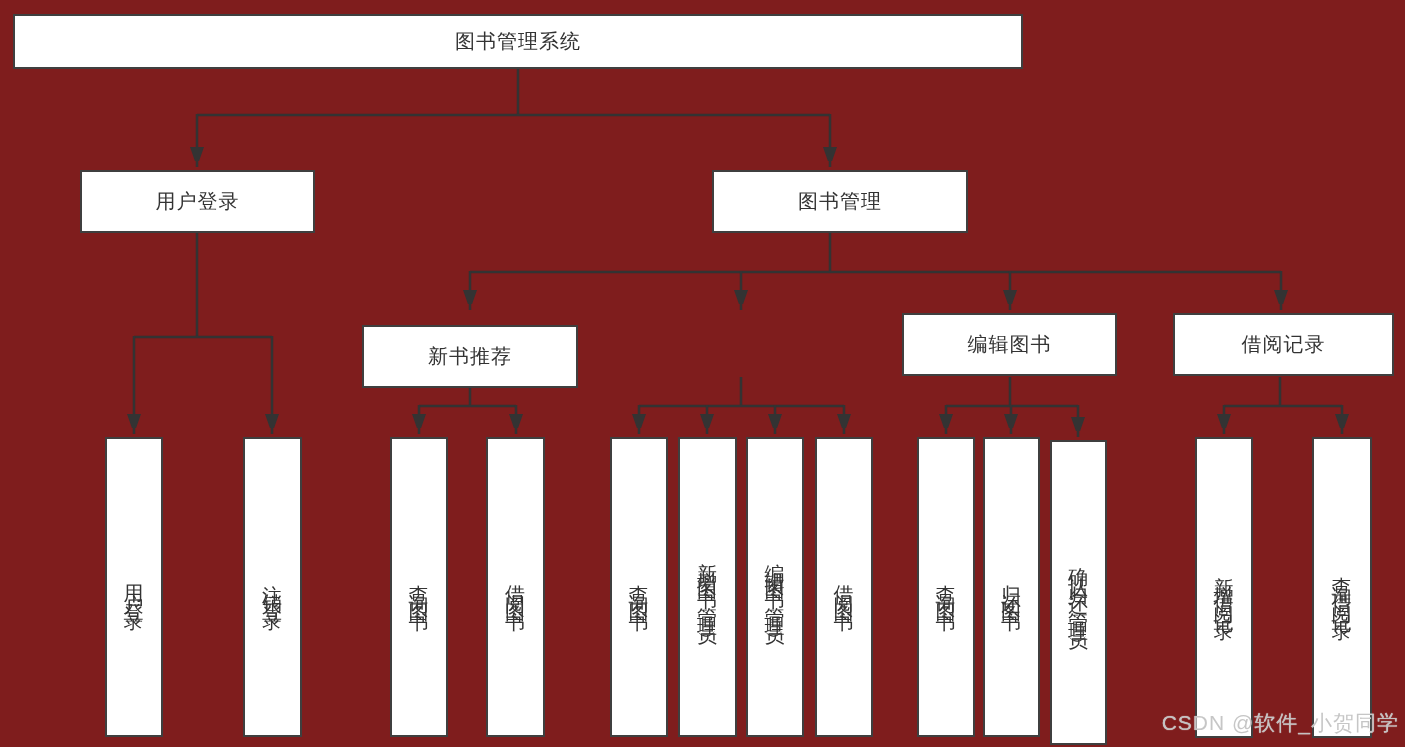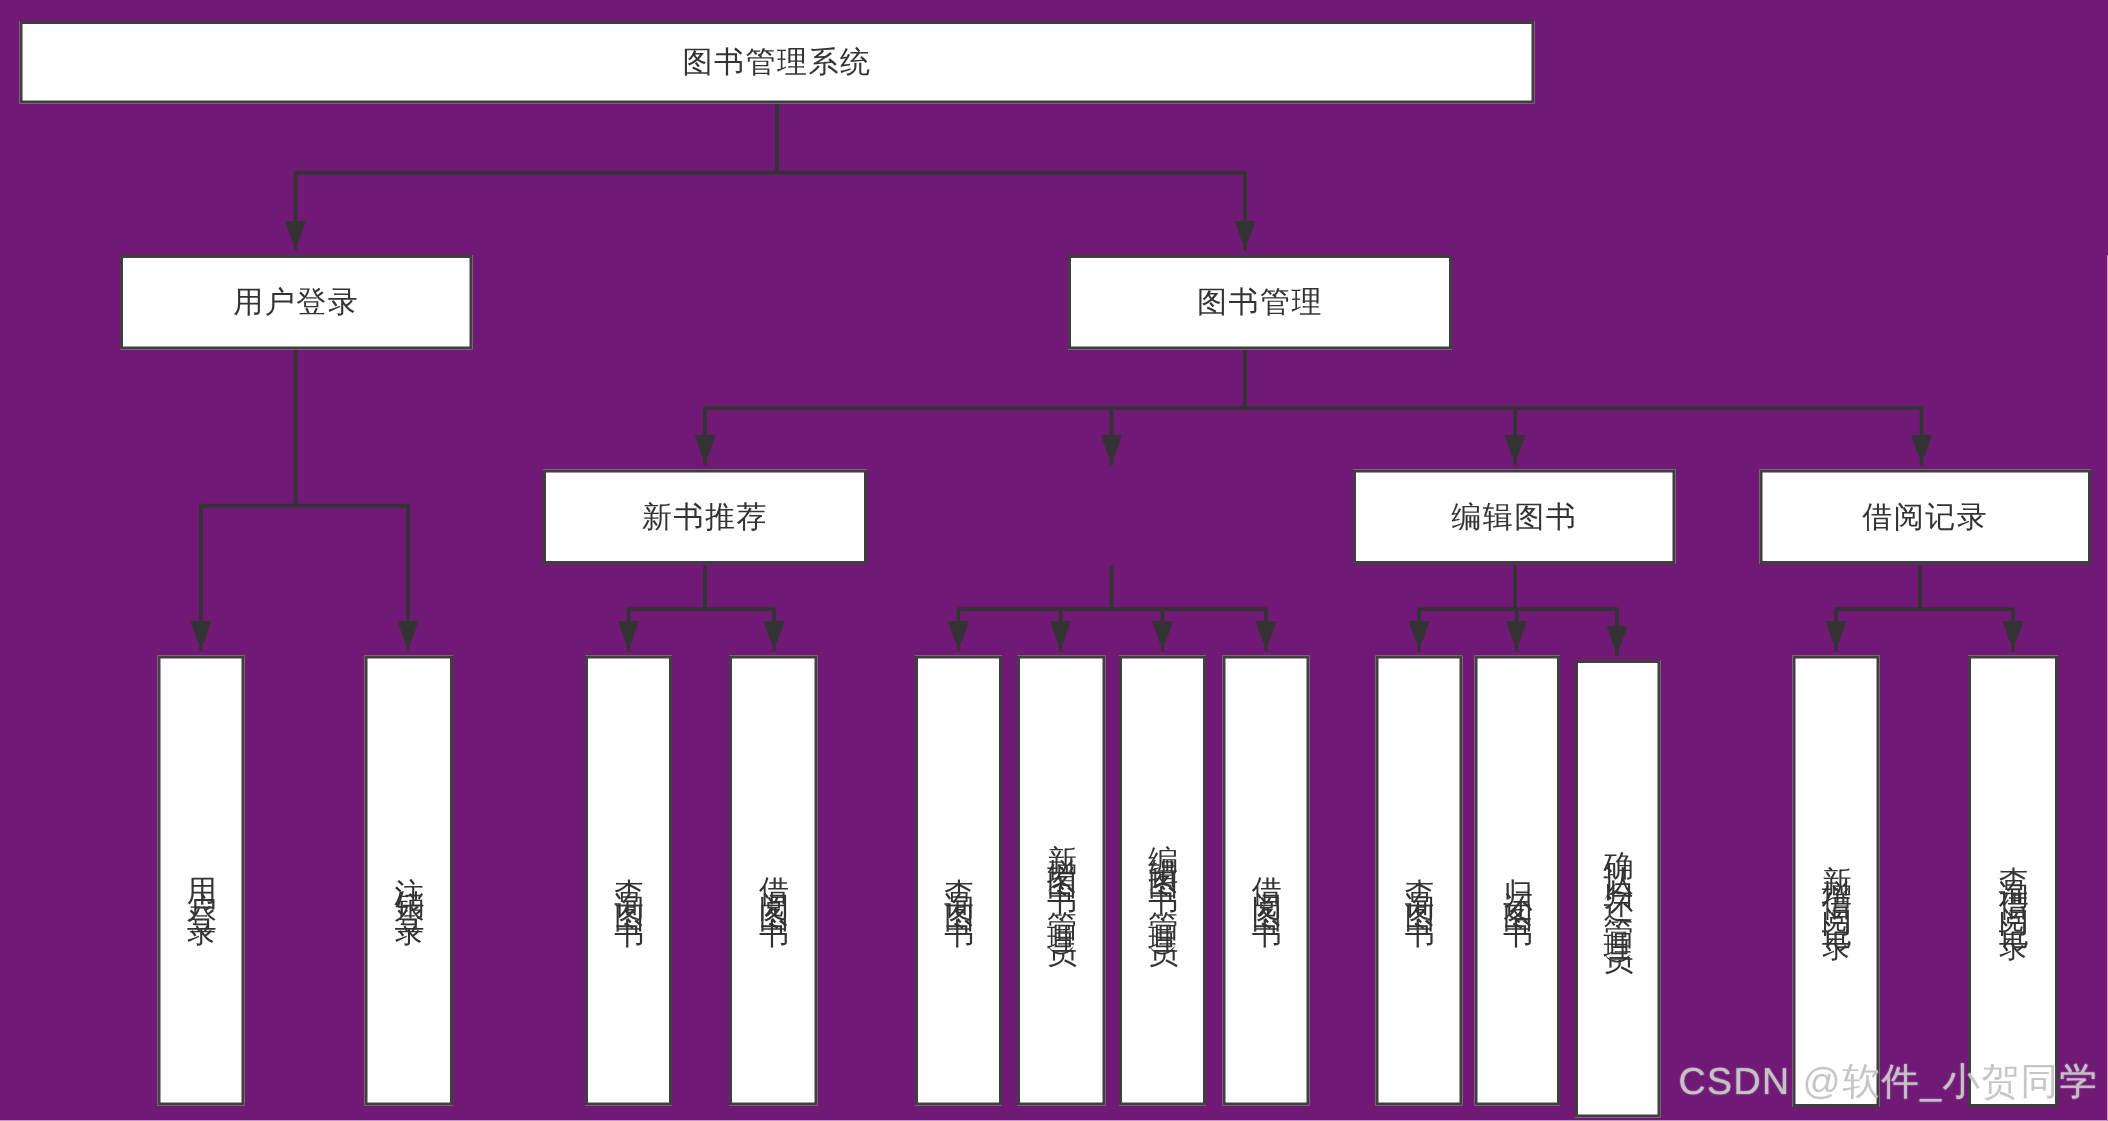--- a/index.html
+++ b/index.html
@@ -5,21 +5,21 @@
   html, body {
     margin: 0;
     padding: 0;
     background: #ffffff;
     font-family: "Liberation Sans", "DejaVu Sans", sans-serif;
   }
   #stage {
     position: relative;
     width: 1405px;
     height: 747px;
-    background: #701a75;
+    background: #7f1d1d;
     overflow: hidden;
   }
   #wires {
     position: absolute;
     left: 0;
     top: 0;
     width: 1405px;
     height: 747px;
     pointer-events: none;
   }
@@ -43,21 +43,21 @@
     writing-mode: vertical-rl;
     text-orientation: mixed;
     font-size: 20px;
     letter-spacing: 9px;
     line-height: 1;
   }
   .watermark {
     position: absolute;
     right: 6px;
     bottom: 10px;
-    font-size: 25px;
+    font-size: 21px;
     color: rgba(195, 195, 195, 0.95);
     letter-spacing: 1px;
     white-space: nowrap;
     z-index: 5;
     text-shadow: 0 0 1px rgba(255,255,255,0.8);
   }
 </style>
 </head>
 <body>
 
@@ -131,21 +131,21 @@
     <span>图书管理系统</span>
   </div>
 
   <div class="box h" style="left:80px; top:170px; width:235px; height:63px">
     <span>用户登录</span>
   </div>
   <div class="box h" style="left:712px; top:170px; width:256px; height:63px">
     <span>图书管理</span>
   </div>
 
-  <div class="box h" style="left:362px; top:313px; width:216px; height:63px">
+  <div class="box h" style="left:362px; top:325px; width:216px; height:63px">
     <span>新书推荐</span>
   </div>
   <div class="box h" style="left:902px; top:313px; width:215px; height:63px">
     <span>编辑图书</span>
   </div>
   <div class="box h" style="left:1173px; top:313px; width:221px; height:63px">
     <span>借阅记录</span>
   </div>
 
   <div class="box v" style="left:105px; top:437px; width:58px; height:300px">

